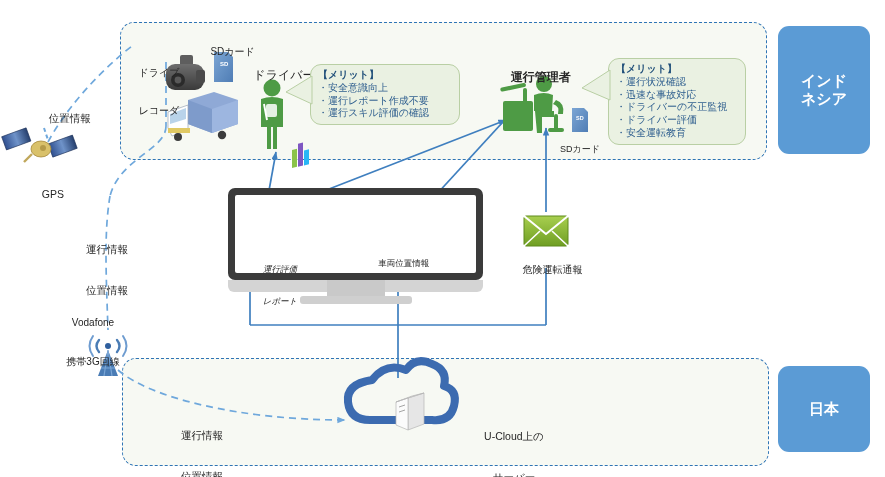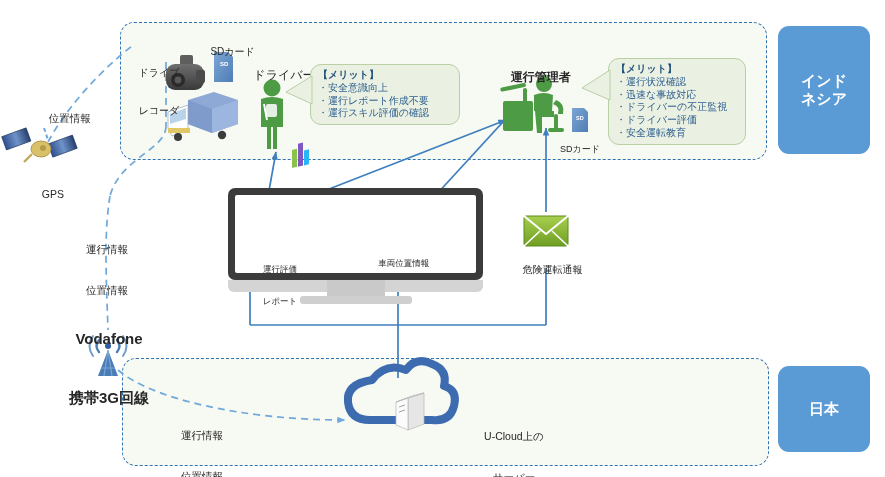--- a/index.html
+++ b/index.html
@@ -225,21 +225,21 @@
     </g>
   </svg>
 
   <div id="mon-bar"></div>
   <div id="mon-neck"></div>
   <div id="mon-base"></div>
   <div id="monitor">
     <div id="screen"></div>
   </div>
 
-  <div class="lbl ctr" style="left:240px;top:243px;width:80px;font-size:8.5px;line-height:1.25;">
+  <div class="lbl ctr" style="left:240px;top:243px;width:80px;font-size:8.5px;line-height:1.25;font-style:italic;">
     <div>運行評価</div>
     <div>レポート</div>
   </div>
   <div class="lbl ctr" style="left:359px;top:249px;width:80px;font-size:8.5px;">
     <span>車両位置情報</span>
   </div>
 
   <div class="lbl ctr" style="left:128px;top:42px;width:62px;font-size:10px;line-height:1.25;">
     <div>ドライブ</div>
     <div>レコーダ</div>
@@ -267,21 +267,21 @@
 
   <div class="lbl ctr" style="left:26px;top:100px;width:76px;font-size:10.5px;">
     <span>位置情報</span>
   </div>
 
   <div class="lbl ctr" style="left:68px;top:216px;width:78px;font-size:10.5px;line-height:1.3;">
     <div>運行情報</div>
     <div>位置情報</div>
   </div>
 
-  <div class="lbl ctr" style="left:62px;top:290px;width:94px;font-size:15px;font-weight:bold;line-height:1.3;">
+  <div class="lbl ctr" style="left:46px;top:290px;width:94px;font-size:10px;font-weight:normal;line-height:1.3;">
     <div>Vodafone</div>
     <div>携帯3G回線</div>
   </div>
 
   <div class="lbl ctr" style="left:163px;top:402px;width:78px;font-size:10.5px;line-height:1.3;">
     <div>運行情報</div>
     <div>位置情報</div>
   </div>
 
   <div class="lbl ctr" style="left:506px;top:252px;width:82px;font-size:10px;">

